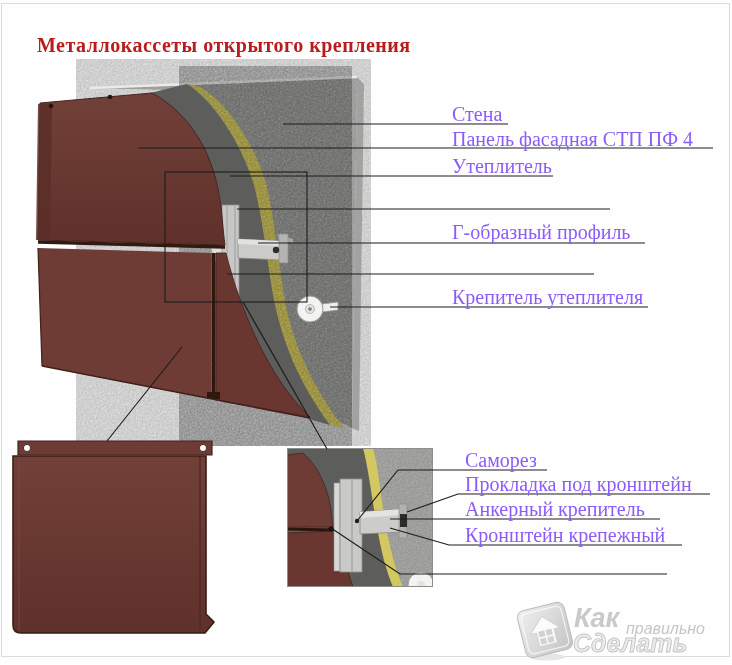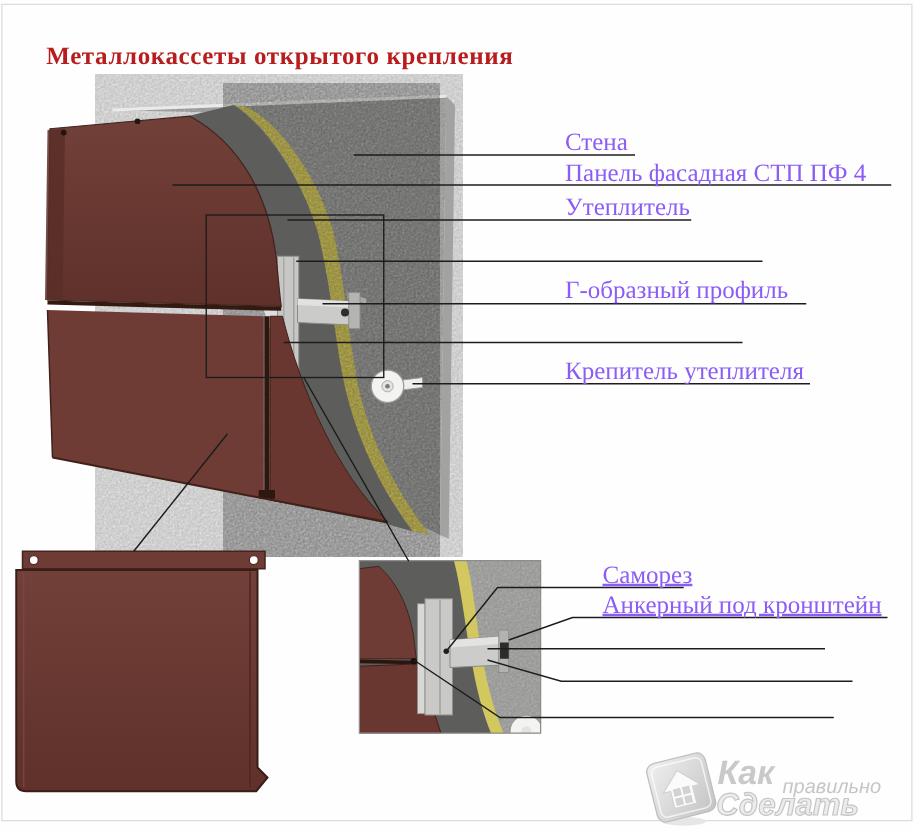--- a/index.html
+++ b/index.html
@@ -1,21 +1,21 @@
 <!DOCTYPE html>
 <html><head>
 <meta charset="utf-8">
 <style>
   html,body{margin:0;padding:0;background:#ffffff;}
   #stage{position:relative;width:732px;height:665px;background:#fefefe;overflow:hidden;
          font-family:"Liberation Serif",serif;}
   #diagram-svg{position:absolute;left:0;top:0;}
   .lbl{position:absolute;white-space:nowrap;font-size:20px;line-height:1.05;color:#8b5cf6;}
   .lbl-upper{left:452px;}
-  .lbl-lower{left:482px;text-decoration:underline;}
+  .lbl-lower{left:465px;}
   #page-title{position:absolute;left:37px;top:14px;font-size:20px;font-weight:bold;color:#b91c1c;
               letter-spacing:0.5px;white-space:nowrap;margin-top:20px;}
 </style>
 </head>
 <body>
 
 <div id="stage">
 
 <svg id="diagram-svg" width="732" height="665" viewBox="0 0 732 665" xmlns="http://www.w3.org/2000/svg">
   <defs>
@@ -179,14 +179,16 @@
 
   <div id="page-title">Металлокассеты открытого крепления</div>
 
   <div class="lbl lbl-upper" style="top:104px">Стена</div>
   <div class="lbl lbl-upper" style="top:129px">Панель фасадная СТП ПФ 4</div>
   <div class="lbl lbl-upper" style="top:156px">Утеплитель</div>
   <div class="lbl lbl-upper" style="top:222px">Г-образный профиль</div>
   <div class="lbl lbl-upper" style="top:287px">Крепитель утеплителя</div>
 
   <div class="lbl lbl-lower" style="top:450px">Саморез</div>
-  <div class="lbl lbl-lower" style="top:474px">Анкерный под кронштейн</div>
+  <div class="lbl lbl-lower" style="top:474px">Прокладка под кронштейн</div>
+  <div class="lbl lbl-lower" style="top:499px">Анкерный крепитель</div>
+  <div class="lbl lbl-lower" style="top:525px">Кронштейн крепежный</div>
 </div>
 
 </body></html>

